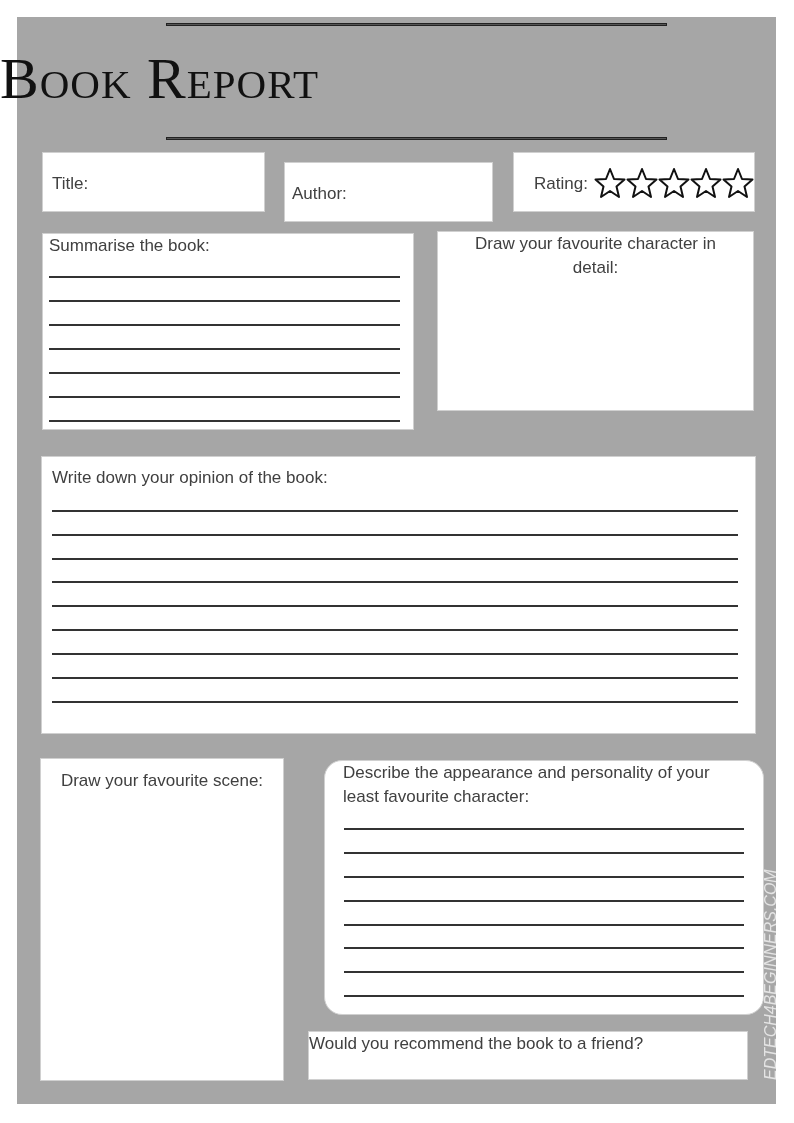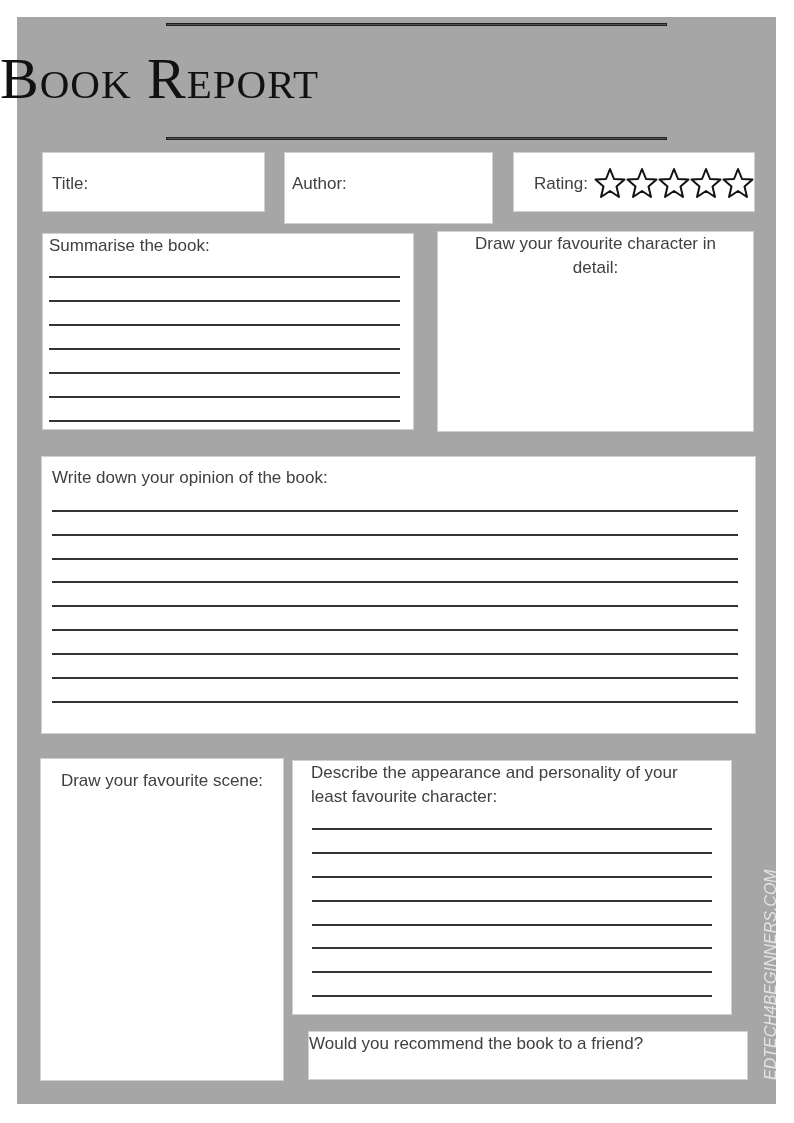--- a/index.html
+++ b/index.html
@@ -23,21 +23,21 @@
 
 <div class="sheet"></div>
 
 <div class="rule" style="top:23px;"></div>
 <div class="title">Book Report</div>
 <div class="rule" style="top:137px;"></div>
 
 <div class="box" style="left:42px;top:152px;width:223px;height:60px;">
   <span class="label" style="left:9px;top:19px;">Title:</span>
 </div>
-<div class="box" style="left:284px;top:152px;width:209px;height:72px;">
+<div class="box" style="left:284px;top:162px;width:209px;height:60px;">
   <span class="label" style="left:7px;top:19px;">Author:</span>
 </div>
 <div class="box" style="left:513px;top:152px;width:242px;height:60px;">
   <span class="label" style="left:20px;top:19px;">Rating:</span>
 </div>
 <div class="stars">
   <svg viewBox="0 0 32 32">
       <polygon points="16,2 20,12 30.5,12.5 22.5,19.5 25,30 16,24 7,30 9.5,19.5 1.5,12.5 12,12" fill="#fff" stroke="#111" stroke-width="2" stroke-linejoin="round"></polygon>
     </svg>
   <svg viewBox="0 0 32 32">
@@ -60,21 +60,21 @@
     <div class="line" style="top:42px;"></div>
     <div class="line" style="top:66px;"></div>
     <div class="line" style="top:90px;"></div>
     <div class="line" style="top:114px;"></div>
     <div class="line" style="top:138px;"></div>
     <div class="line" style="top:162px;"></div>
     <div class="line" style="top:186px;"></div>
   </div>
 </div>
 
-<div class="box" style="left:437px;top:231px;width:317px;height:201px;">
+<div class="box" style="left:437px;top:231px;width:317px;height:180px;">
   <span class="label" style="left:20px;right:20px;top:0px;text-align:center;">Draw your favourite character in detail:</span>
 </div>
 
 <div class="box" style="left:41px;top:456px;width:715px;height:278px;">
   <span class="label" style="left:10px;top:9px;">Write down your opinion of the book:</span>
   <div class="lines" style="left:10px;right:17px;top:0;bottom:0;">
     <div class="line" style="top:53px;"></div>
     <div class="line" style="top:77px;"></div>
     <div class="line" style="top:101px;"></div>
     <div class="line" style="top:124px;"></div>
@@ -83,21 +83,21 @@
     <div class="line" style="top:196px;"></div>
     <div class="line" style="top:220px;"></div>
     <div class="line" style="top:244px;"></div>
   </div>
 </div>
 
 <div class="box" style="left:40px;top:758px;width:244px;height:323px;">
   <span class="label" style="left:0;right:0;top:10px;text-align:center;">Draw your favourite scene:</span>
 </div>
 
-<div class="box" style="left:292px;top:760px;width:440px;height:255px;">
+<div class="box" style="left:324px;top:760px;width:440px;height:255px;border-radius:18px;">
   <span class="label" style="left:18px;right:14px;top:0px;">Describe the appearance and personality of your least favourite character:</span>
   <div class="lines" style="left:19px;right:19px;top:0;bottom:0;">
     <div class="line" style="top:67px;"></div>
     <div class="line" style="top:91px;"></div>
     <div class="line" style="top:115px;"></div>
     <div class="line" style="top:139px;"></div>
     <div class="line" style="top:163px;"></div>
     <div class="line" style="top:186px;"></div>
     <div class="line" style="top:210px;"></div>
     <div class="line" style="top:234px;"></div>

